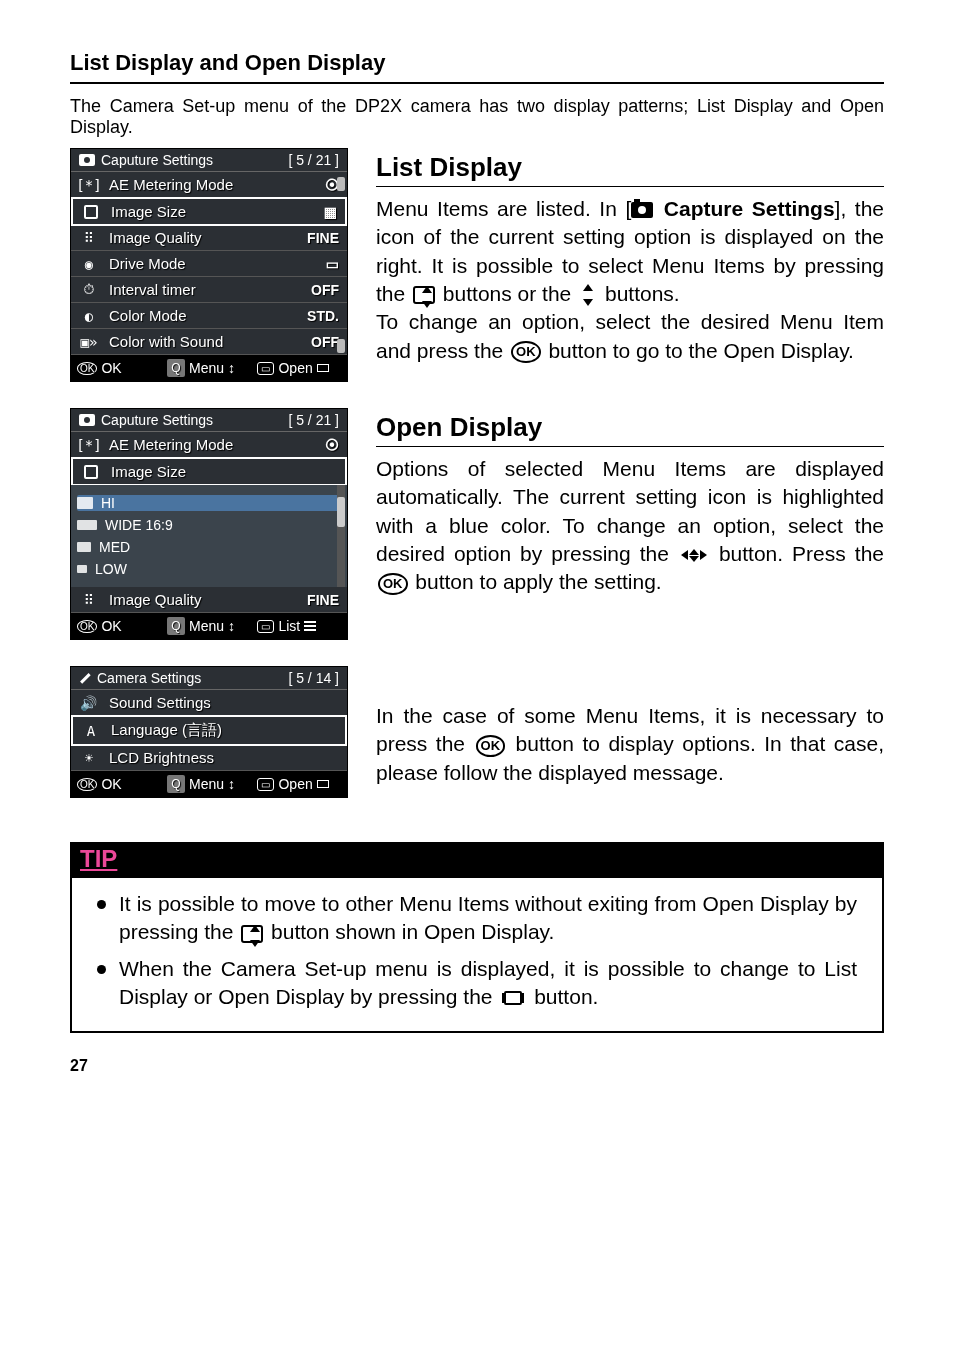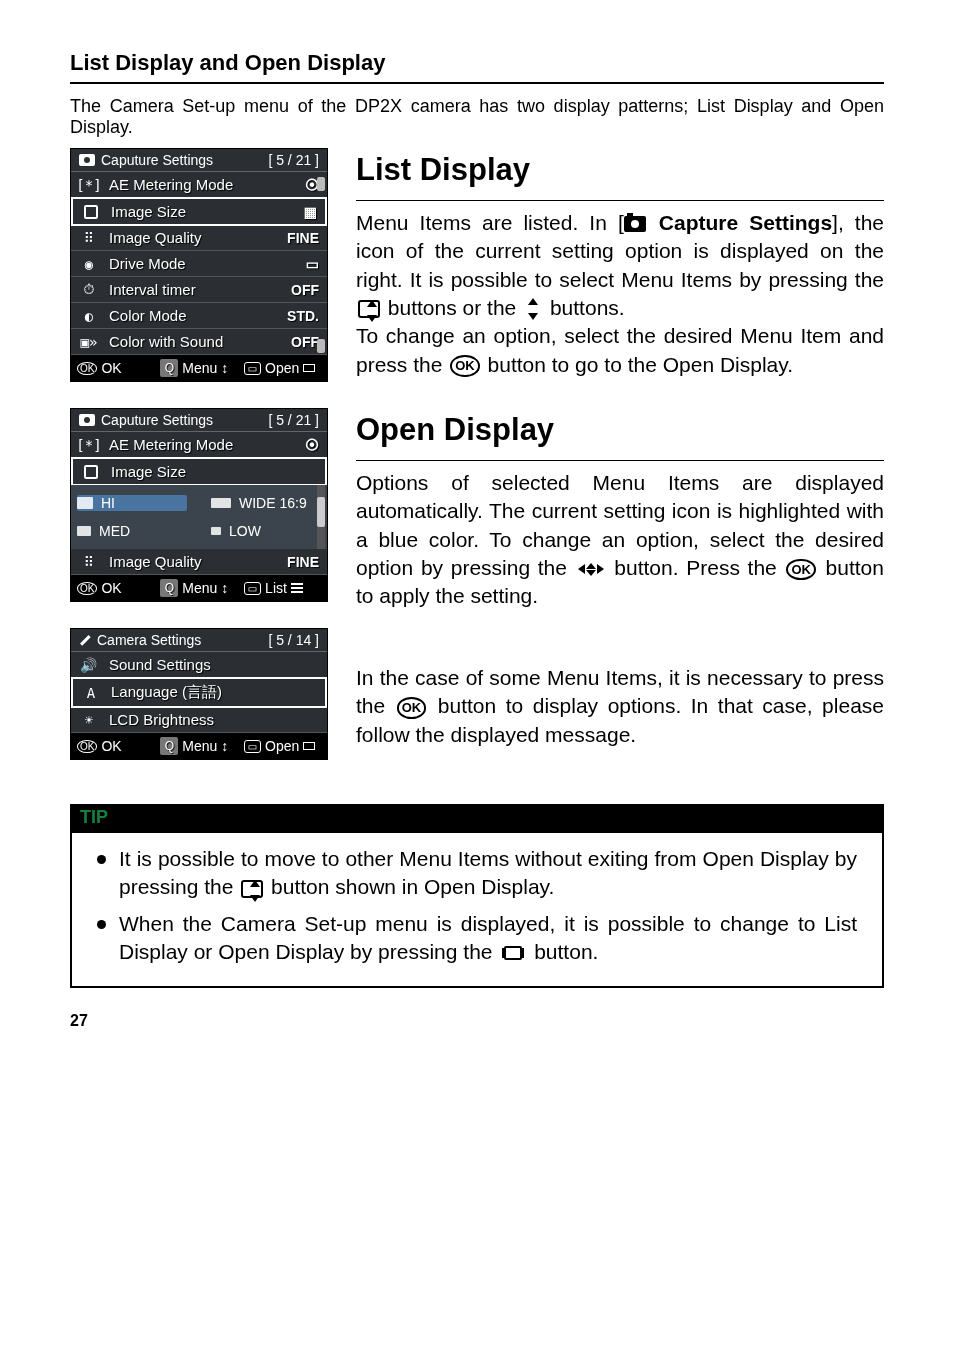--- a/index.html
+++ b/index.html
@@ -20,21 +20,21 @@
   .intro {
     font-size: 18px;
     text-align: justify;
     margin-bottom: 10px;
   }
   .section {
     display: flex;
     gap: 28px;
     margin-bottom: 14px;
   }
-  .left-col { width: 258px; flex-shrink: 0; }
+  .left-col { width: 278px; flex-shrink: 0; }
   .right-col { flex: 1; }
 
   
   .screen {
     background: #2b2f34;
     color: #fff;
     border: 1px solid #000;
     font-size: 15px;
     position: relative;
     margin-bottom: 12px;
@@ -81,43 +81,43 @@
   .disp-badge { border:1px solid #fff; border-radius:3px; font-size:10px; padding:0 3px;}
   .bar-lines { display:inline-flex; flex-direction:column; gap:2px; }
   .bar-lines span { display:block; width:12px; height:2px; background:#fff; }
   .open-box { width:12px; height:8px; border:1px solid #fff; }
 
   
   .open-area {
     background:#3b444c;
     padding:10px 6px;
     display:grid;
-    grid-template-columns: 1fr 1fr;
-    gap:12px 24px;
+    grid-template-columns: 1fr;
+    gap:6px 24px;
     font-size:14px;
     position:relative;
   }
   .open-cell { display:flex; align-items:center; gap:8px; }
   .mini-ico { width:16px; height:12px; background:#fff; opacity:0.85; border-radius:1px;}
   .open-cell.sel { background: rgba(77,122,170,0.9); border-radius:2px; }
 
   .msg-area {
     background:#3b444c;
     text-align:center;
     padding:16px 8px;
     font-size:15px;
     color:#e4a53a;
     text-shadow:1px 1px 1px #000;
   }
 
   .right-title {
-    font-size: 31px;
+    font-size: 26px;
     font-weight: bold;
     border-bottom: 1px solid #000;
-    padding-bottom: 12px;
+    padding-bottom: 3px;
     margin-bottom: 8px;
     padding-top: 4px;
   }
   .right-text {
     font-size: 21px;
     text-align: justify;
     line-height: 1.35;
   }
   .inline-ico {
     display:inline-block;
@@ -141,25 +141,26 @@
   .disp-inline { display:inline-block; border:2px solid #000; border-radius:2px; width:18px; height:14px; position:relative; vertical-align:middle; margin:0 6px;}
   .disp-inline::before { content:""; position:absolute; left:-4px; top:0; width:2px; height:10px; background:#000;}
   .disp-inline::after { content:""; position:absolute; right:-4px; top:0; width:2px; height:10px; background:#000;}
 
   .cam-inline { display:inline-block; width:22px; height:16px; background:#000; border-radius:2px; position:relative; vertical-align:middle; margin-right:2px;}
   .cam-inline::before { content:""; position:absolute; width:8px; height:8px; background:#fff; border-radius:50%; left:7px; top:4px;}
   .cam-inline::after { content:""; position:absolute; width:6px; height:3px; background:#000; left:3px; top:-3px;}
 
   .tip-head {
     background:#000;
-    color:#15803d;
+    color:#ec4899;
     font-weight:bold;
-    font-size:18px;
+    font-size:24px;
     padding:3px 10px;
     margin-top:32px;
+    text-decoration:underline;
   }
   .tip-body {
     border:2px solid #000;
     padding:12px 25px;
   }
   .tip-body ul { list-style:none; }
   .tip-body li {
     font-size:21px;
     text-align:justify;
     padding-left:22px;

